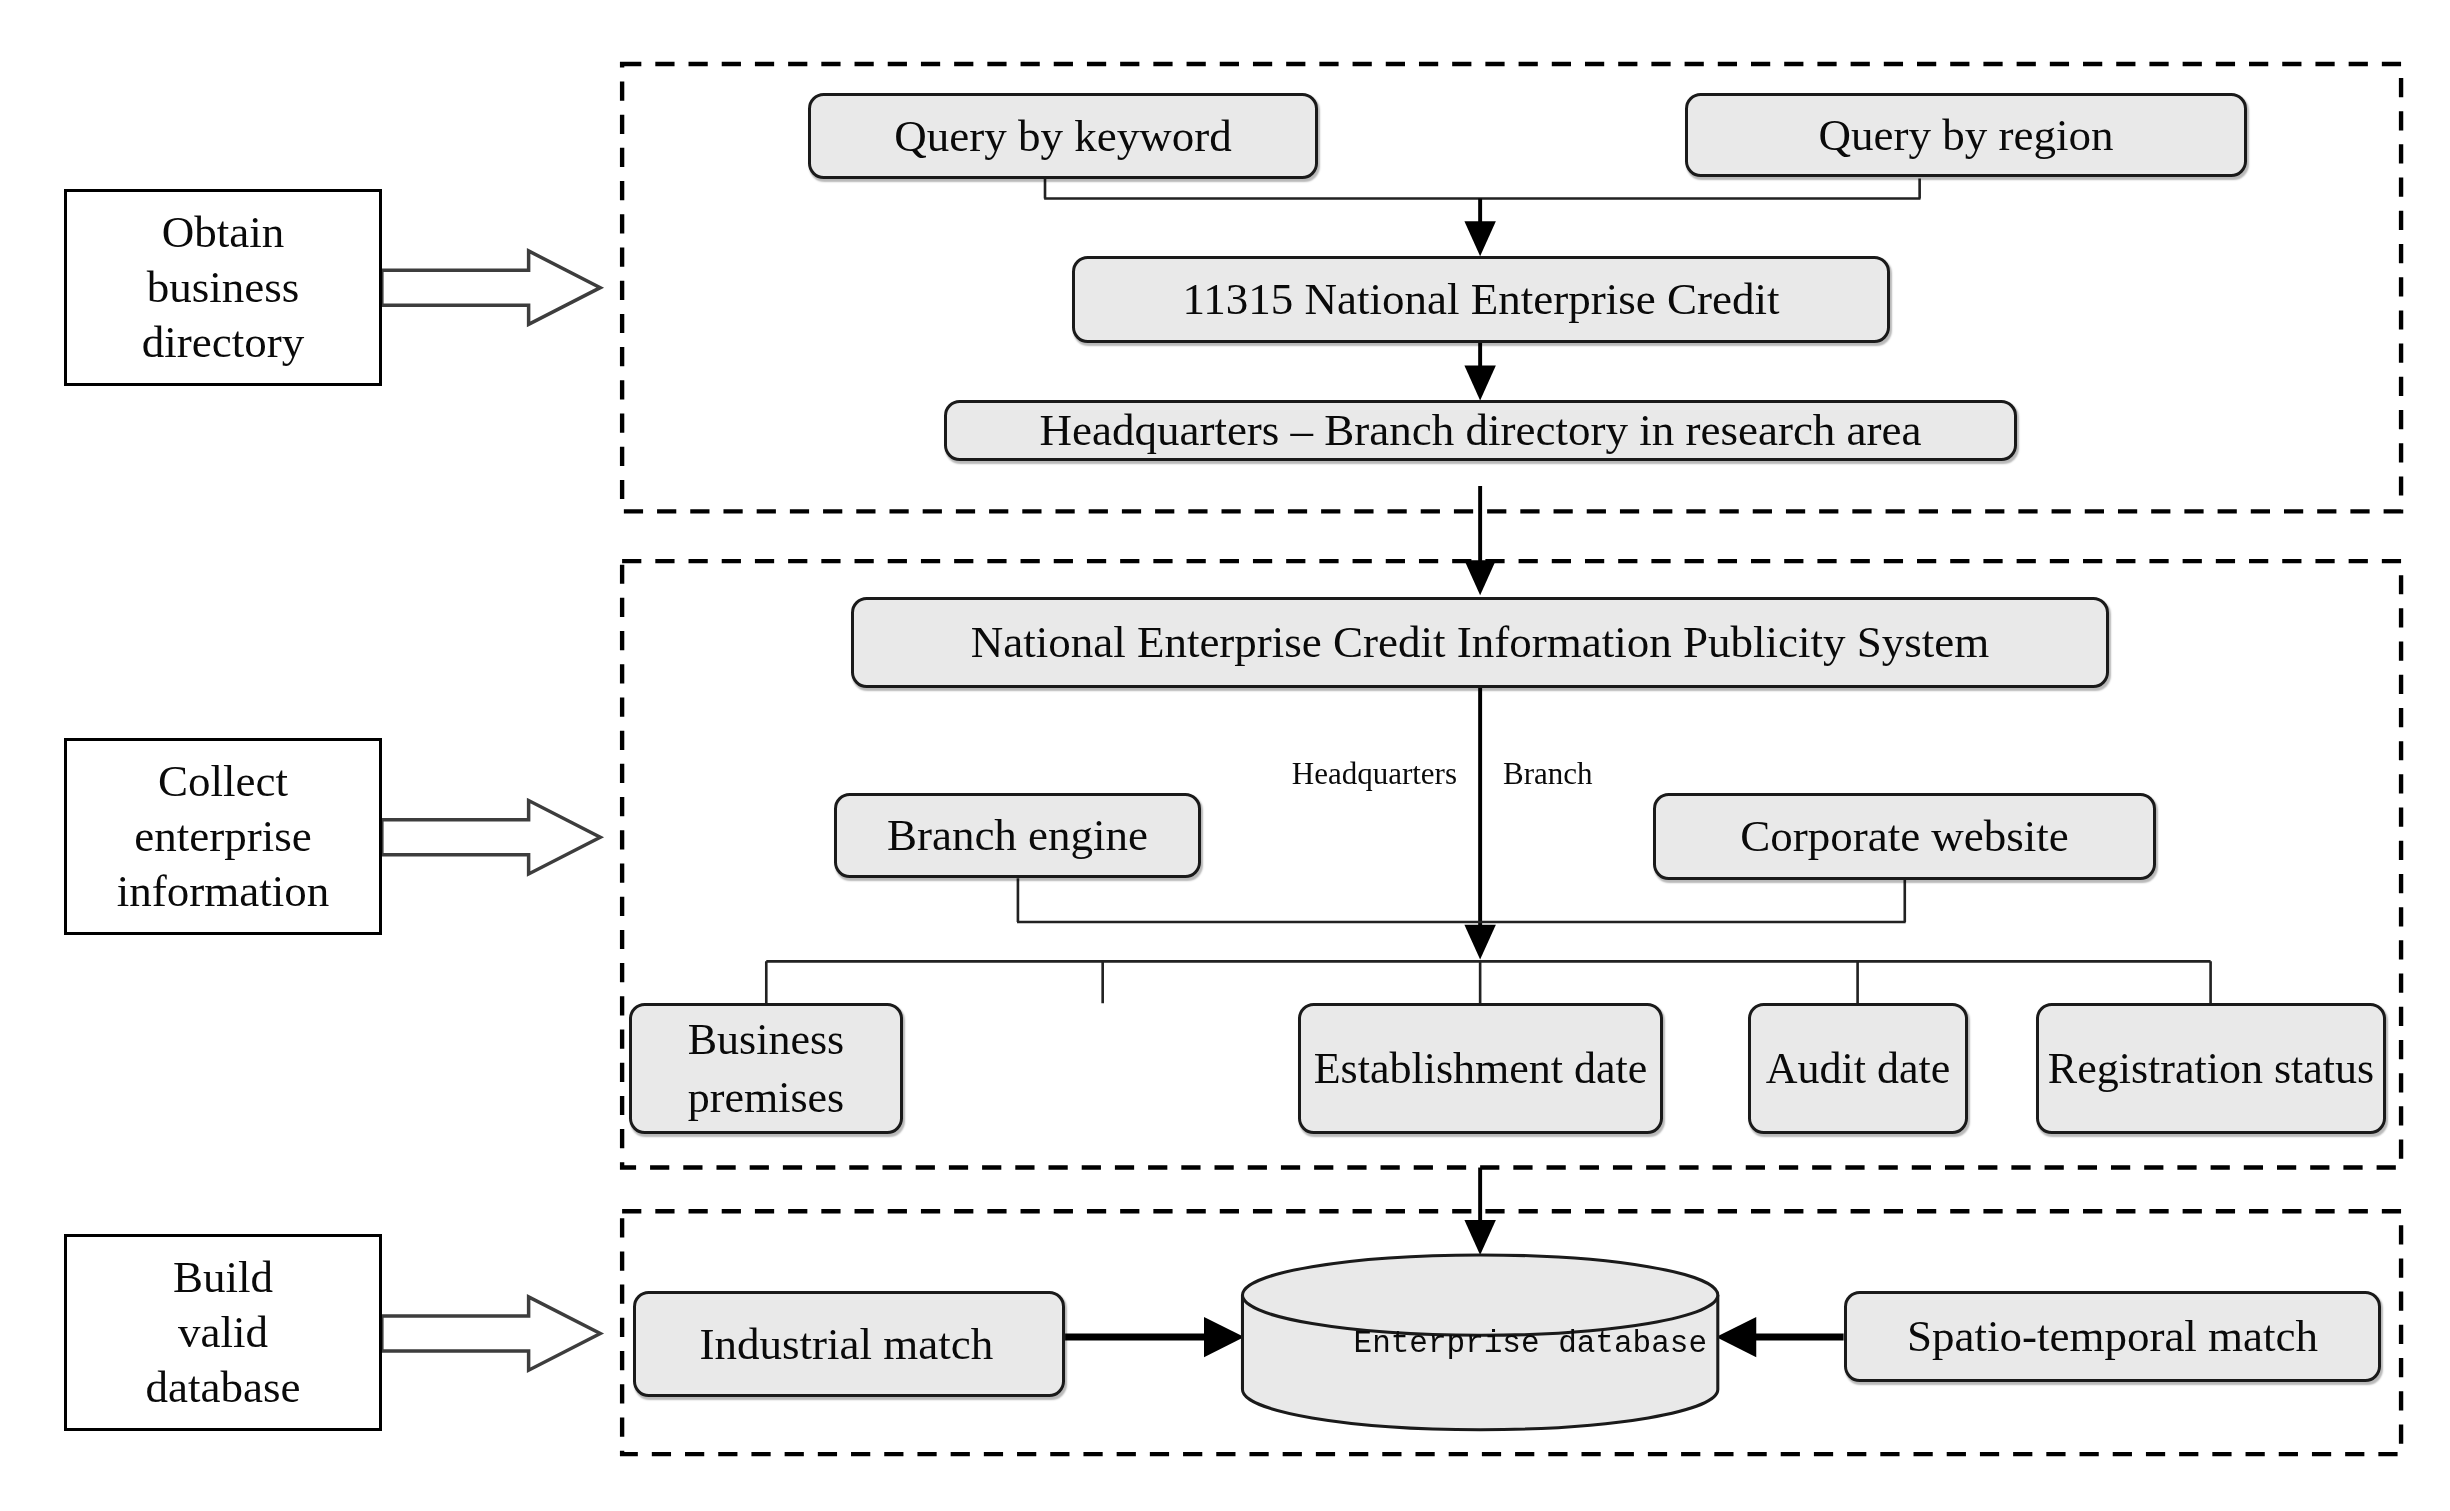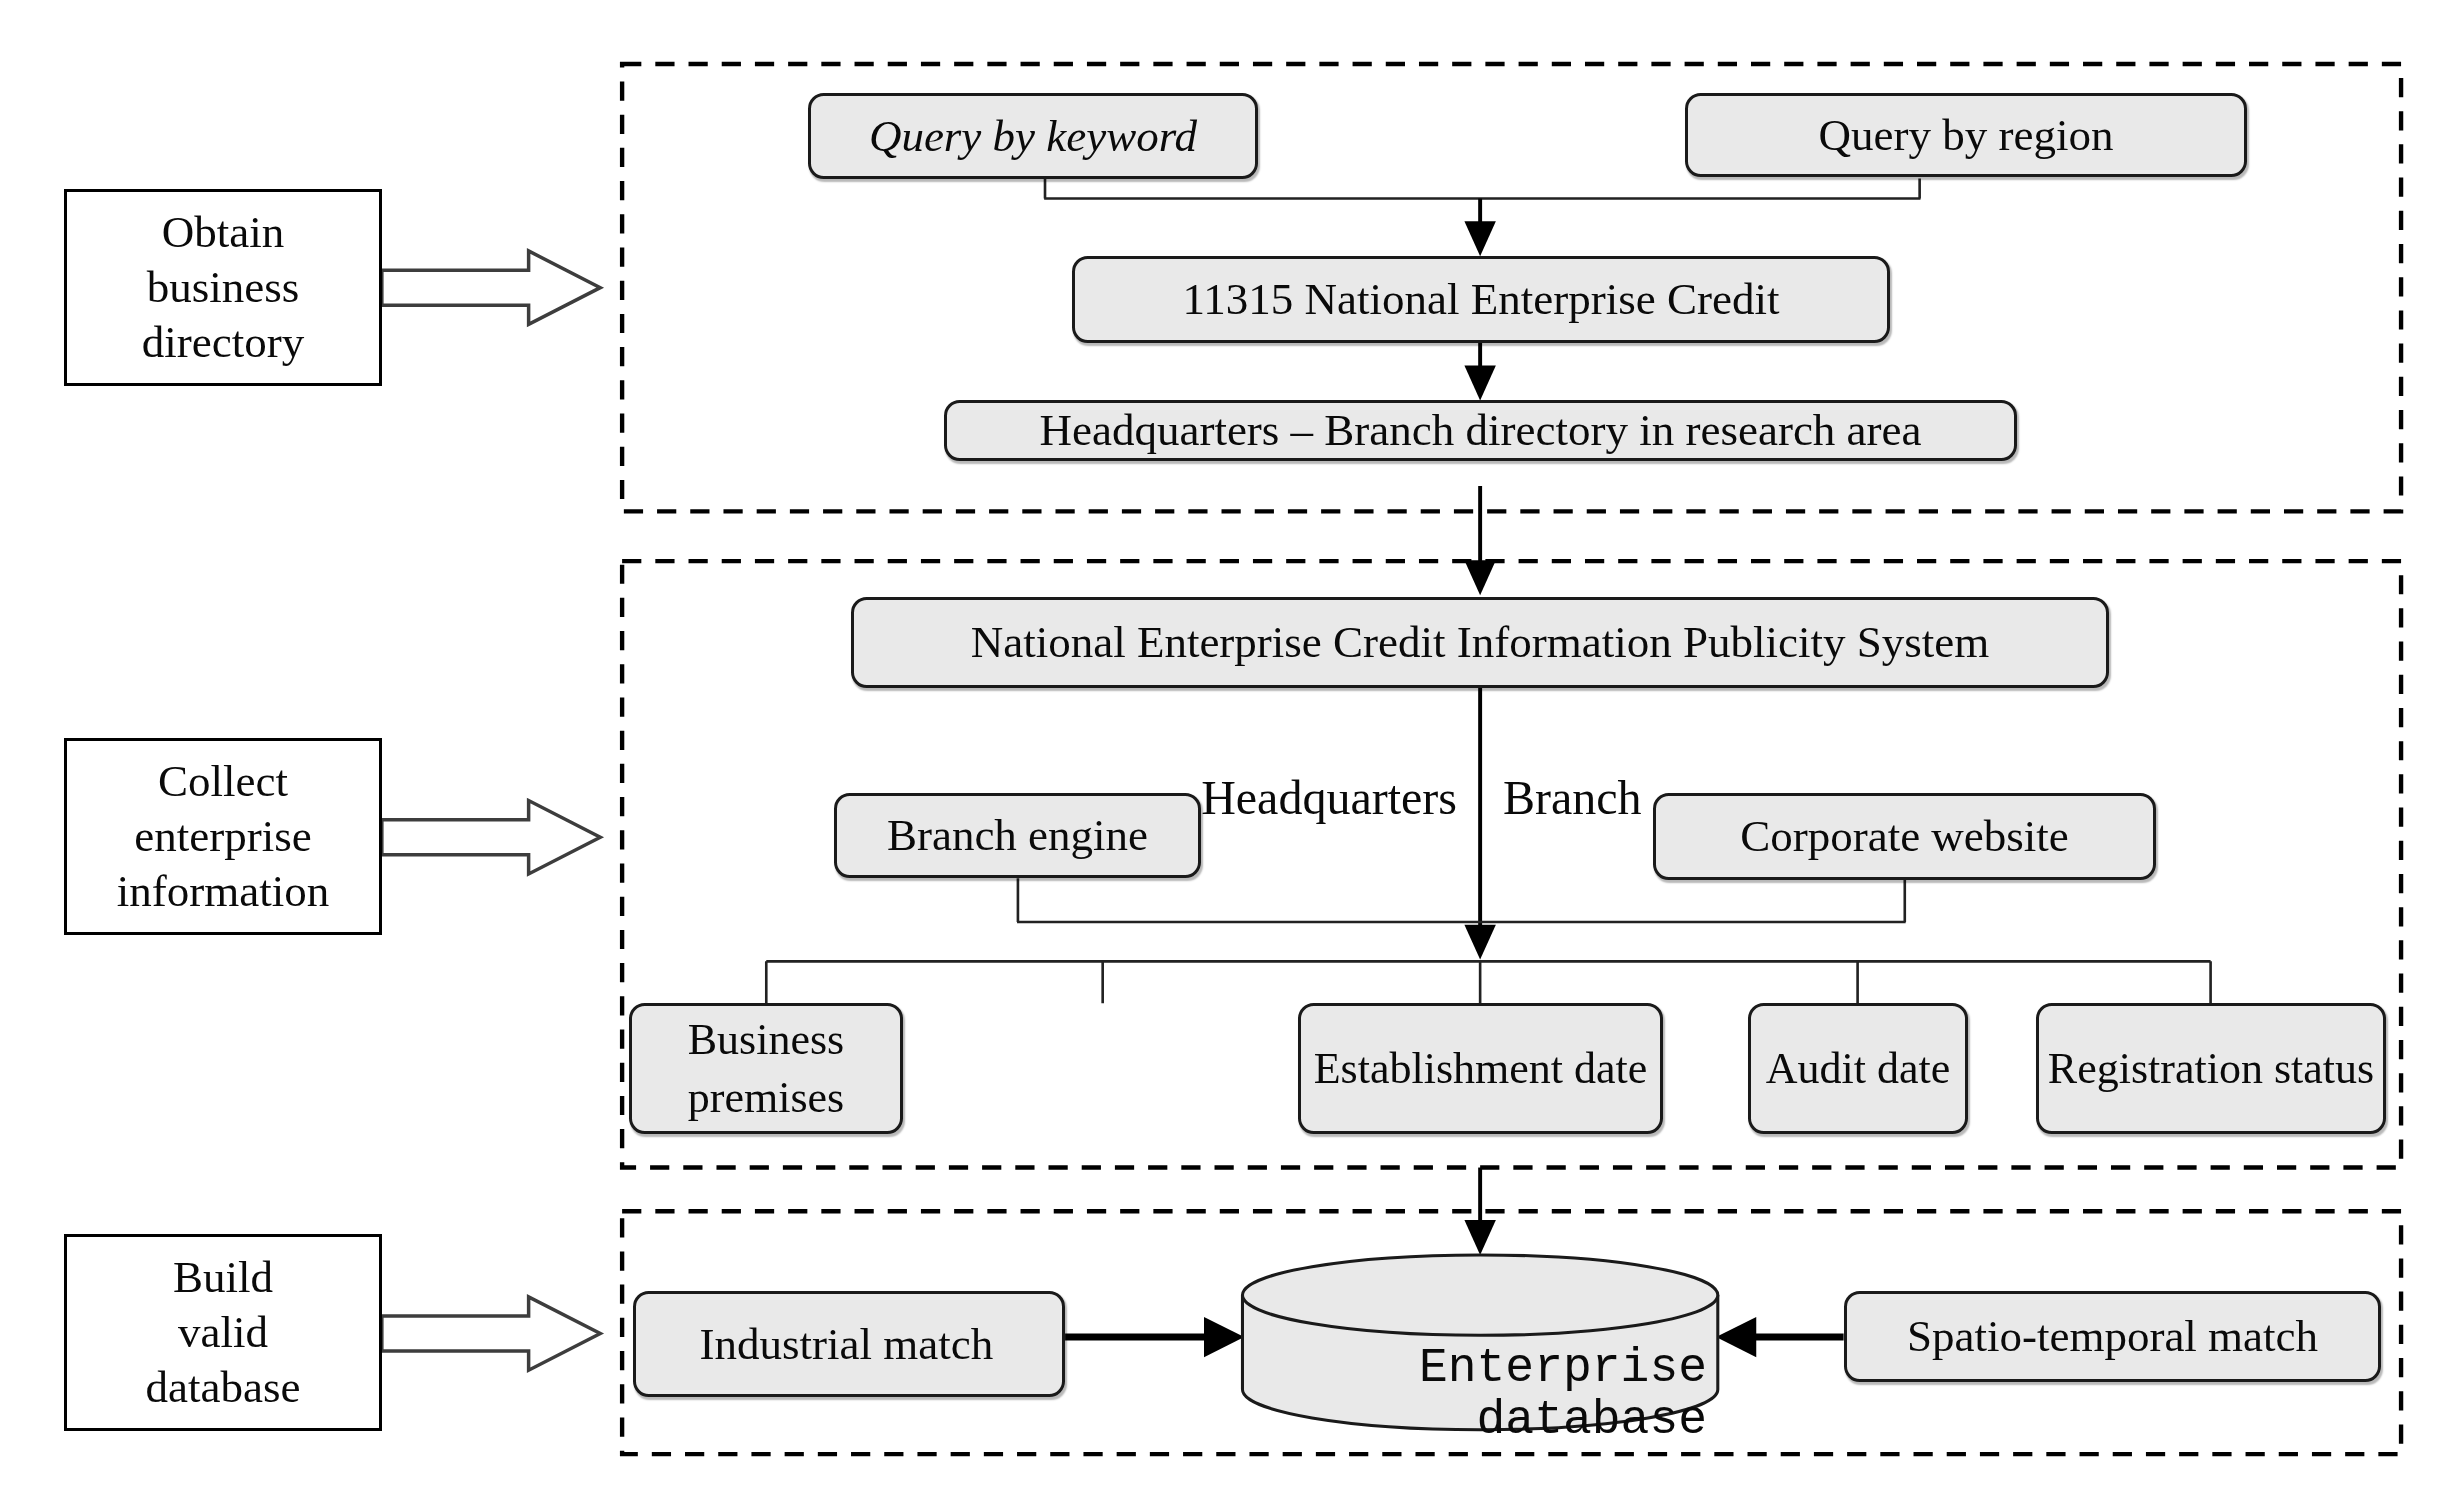--- a/index.html
+++ b/index.html
@@ -53,24 +53,23 @@
     align-items: center;
     justify-content: center;
     text-align: center;
     font-size: 45px;
     line-height: 1.22;
     white-space: pre-line;
     z-index: 2;
   }
   .floatlabel {
     position: absolute;
-    font-size: 48px;
+    font-size: 31px;
     line-height: 52px;
     z-index: 2;
-    margin-top: 24px;
   }
   .floatlabel.right { text-align: right; }
   .floatlabel.left  { text-align: left; }
   .floatlabel.center{ text-align: right; font-family: Liberation Mono, monospace; }
 </style>
 </head>
 <body>
 
 <div class="canvas">
 
@@ -129,21 +128,21 @@
   <div class="stage" style="left:64px; top:189px; width:318px; height:197px;">Obtain
 business
 directory</div>
   <div class="stage" style="left:64px; top:738px; width:318px; height:197px;">Collect
 enterprise
 information</div>
   <div class="stage" style="left:64px; top:1234px; width:318px; height:197px;">Build
 valid
 database</div>
 
-  <div class="node" style="left:808px; top:93px; width:450px; height:86px;font-style:italic;">Query by keyword</div>
+  <div class="node" style="left:808px; top:93px; width:510px; height:86px;">Query by keyword</div>
   <div class="node" style="left:1685px; top:93px; width:562px; height:84px;">Query by region</div>
   <div class="node" style="left:1072px; top:256px; width:818px; height:87px;">11315 National Enterprise Credit</div>
   <div class="node" style="left:944px; top:400px; width:1073px; height:61px;">Headquarters – Branch directory in research area</div>
 
   <div class="node" style="left:851px; top:597px; width:1258px; height:91px;">National Enterprise Credit Information Publicity System</div>
 
   <div class="floatlabel right" style="left:1101px; top:748px; width:356px;">Headquarters</div>
   <div class="floatlabel left" style="left:1503px; top:748px; width:288px;">Branch</div>
 
   <div class="node" style="left:834px; top:793px; width:367px; height:85px;">Branch engine</div>

